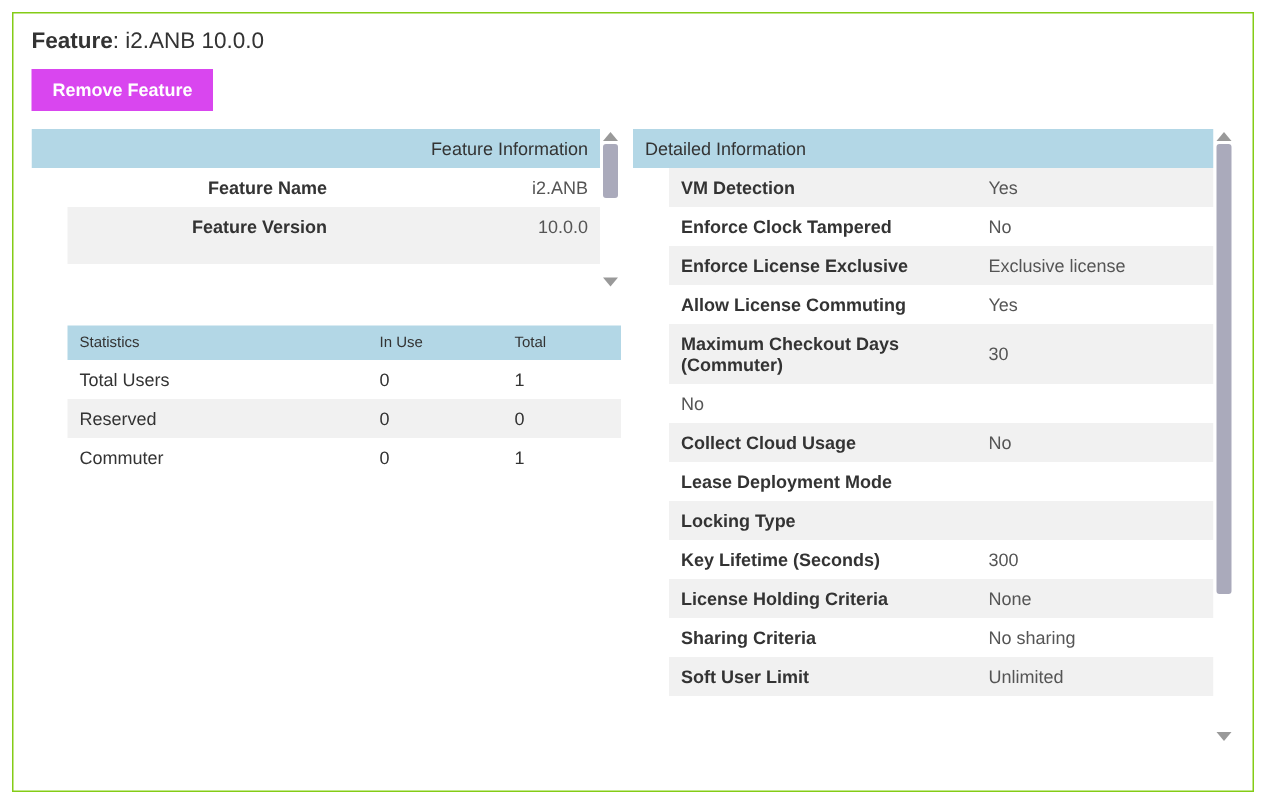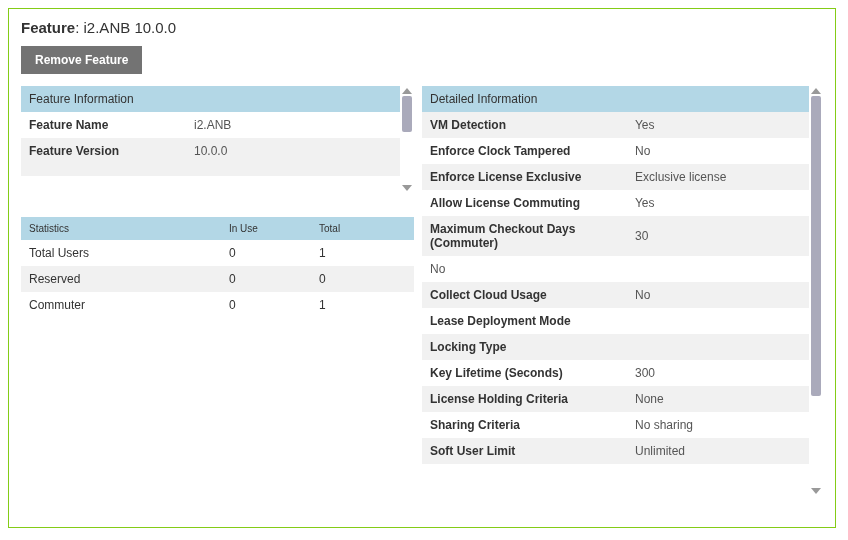--- a/index.html
+++ b/index.html
@@ -20,21 +20,21 @@
   padding: 10px 12px;
   position: relative;
 }
 .page-title {
   font-size: 15px;
   font-weight: normal;
   margin-bottom: 10px;
 }
 .page-title .label { font-weight: bold; }
 .remove-btn {
-  background: #737373;
+  background: #d946ef;
   color: #fff;
   border: none;
   padding: 7px 14px;
   font-size: 12px;
   font-weight: bold;
   cursor: pointer;
   margin-bottom: 12px;
 }
 .cols {
   display: flex;
@@ -92,38 +92,39 @@
 .thumb-b { height: 300px; }
 .panel-head {
   background: #b3d7e6;
   padding: 6px 8px;
   font-size: 12px;
   color: #333;
 }
 .stat-head, .row {
   display: flex;
   align-items: center;
+  margin-left: 24px;
 }
 .stat-head { background: #b3d7e6; padding: 6px 8px; font-size: 10px; }
 .stat-head > div, .row > div {
   padding: 0;
 }
 .row {
   padding: 6px 8px;
   font-size: 12px;
 }
 .row.alt { background: #f1f1f1; }
 .kv .k { width: 165px; font-weight: bold; color:#333; }
 .kv .v { flex: 1; color: #555; }
 .kv-right .k { width: 205px; font-weight: bold; color:#333; }
 .kv-right .v { flex: 1; color: #555; }
 .stats .c1 { width: 200px; flex: none; }
 .stats .c2 { width: 90px; flex: none; }
 .stats .c3 { width: 90px; flex: none; }
-.panel.fixed-left { height: 107px; }
+.panel.fixed-left { height: 107px; text-align: right; }
 .panel.stats { }
 .panel.right-panel { height: 100%; }
 .rows-container { flex: 1; overflow: hidden; }
 .rows-container.cut { position: relative; }
 .rows-container.cut::after {
   content: "";
   position: absolute;
   left: 0; right: 0; bottom: 0;
   height: 0;
 }

